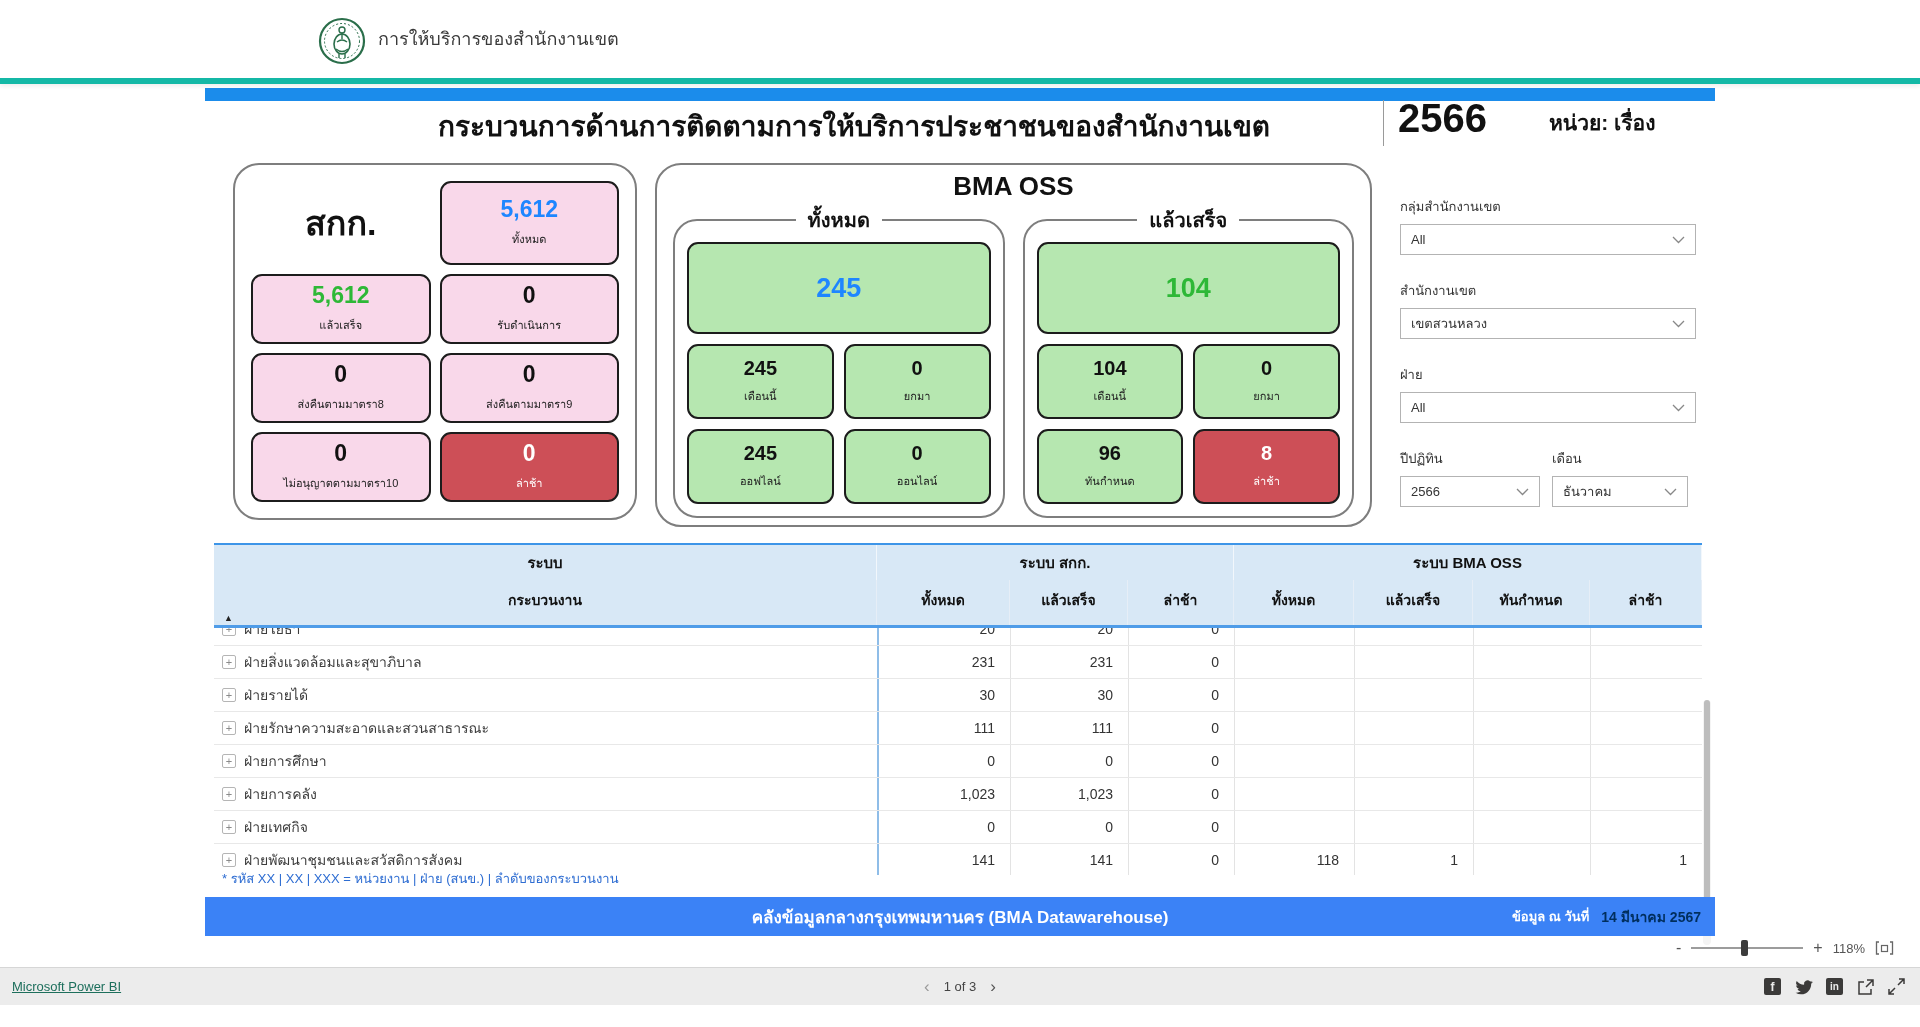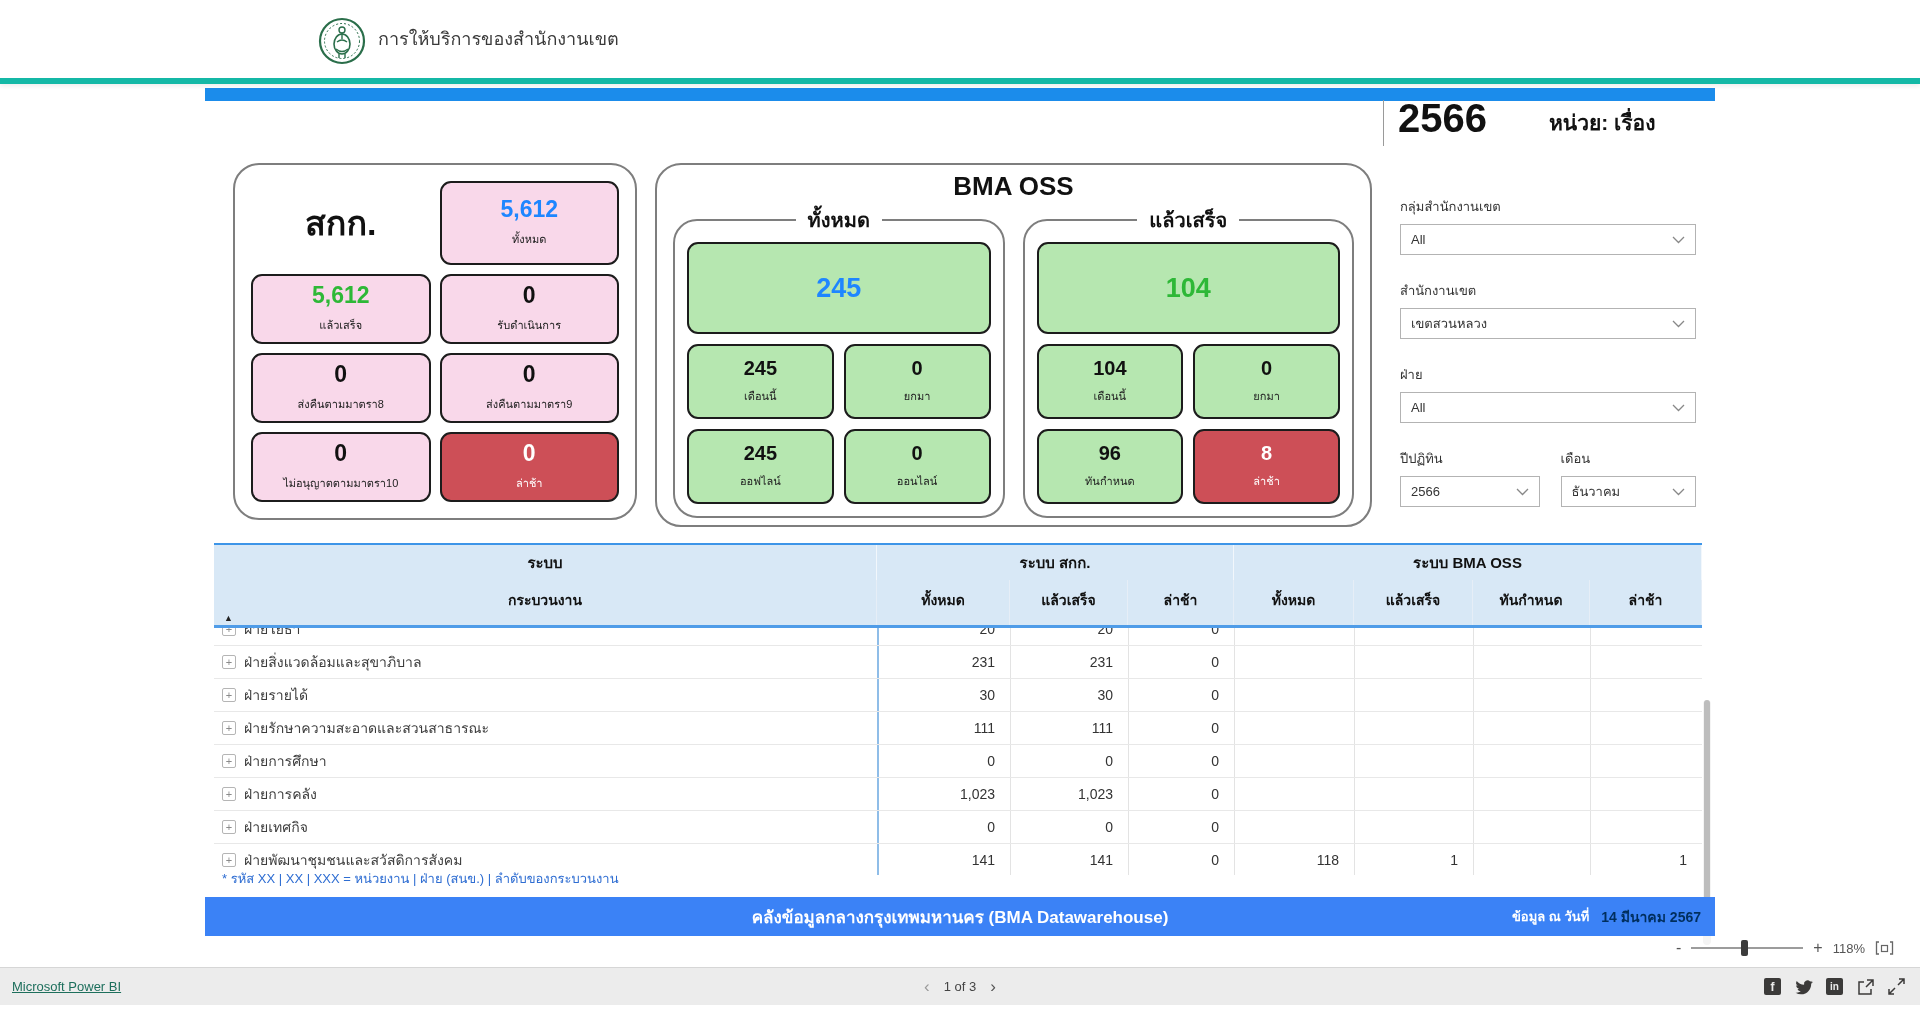--- a/index.html
+++ b/index.html
@@ -51,21 +51,21 @@
   .grid22 .card { height:75px; }
   .grid22 .card .cv { font-size:20px; }
 
   
   .filters { position:absolute; left:1196px; top:108px; width:296px; }
   .fgroup { margin-bottom:25px; }
   .flabel { font-size:13px; color:#333; margin-bottom:7px; }
   .fbox { height:31px; border:1px solid #b3b3b3; background:#fff; display:flex; align-items:center;
           justify-content:space-between; padding:0 10px; font-size:13px; color:#333; cursor:pointer; }
   .fbox svg { flex:none; }
-  .frow { display:flex; gap:21px; }
+  .frow { display:flex; gap:12px; }
   .frow .fgroup { margin-bottom:0; }
   .fg-year { width:140px; } .fg-month { width:136px; }
 
   
   .tbl { position:absolute; left:10px; top:455px; width:1488px; }
   .tgrid { display:grid; grid-template-columns:663px 133px 118px 106px 120px 119px 117px 112px; }
   .ghead { display:grid; grid-template-columns:663px 357px 468px; background:#d8e8f6;
            border-top:2px solid #3d95e8; }
   .ghead .g { text-align:center; font-size:15px; font-weight:bold; color:#111; padding:6px 0 5px 0;
               border-right:1px solid #f2f7fc; }
@@ -132,20 +132,21 @@
       <ellipse cx="24" cy="35" rx="8" ry="10" fill="none" stroke="#2a6e4a" stroke-width="1.6"></ellipse>
       <circle cx="24" cy="21" r="3" fill="none" stroke="#2a6e4a" stroke-width="1.4"></circle>
       <path d="M24 24 L24 30 M19 33 q5 -4 10 0 M18 40 q6 5 12 0 M21 45 l0 4 M27 45 l0 4" fill="none" stroke="#2a6e4a" stroke-width="1.4"></path>
     </svg>
     <span class="app-title">การให้บริการของสำนักงานเขต</span>
   </header>
 
   <div class="canvas">
     <div class="blue-strip"></div>
 
+    <div class="main-title">กระบวนการด้านการติดตามการให้บริการประชาชนของสำนักงานเขต</div>
     <div class="title-divider"></div>
     <div class="year-big">2566</div>
     <div class="unit-label">หน่วย: เรื่อง</div>
 
     <section class="panel sakok">
       <div class="sakok-title">สกก.</div>
       <div class="card pink">
         <div class="cv blue">5,612</div>
         <div class="cl">ทั้งหมด</div>
       </div>

